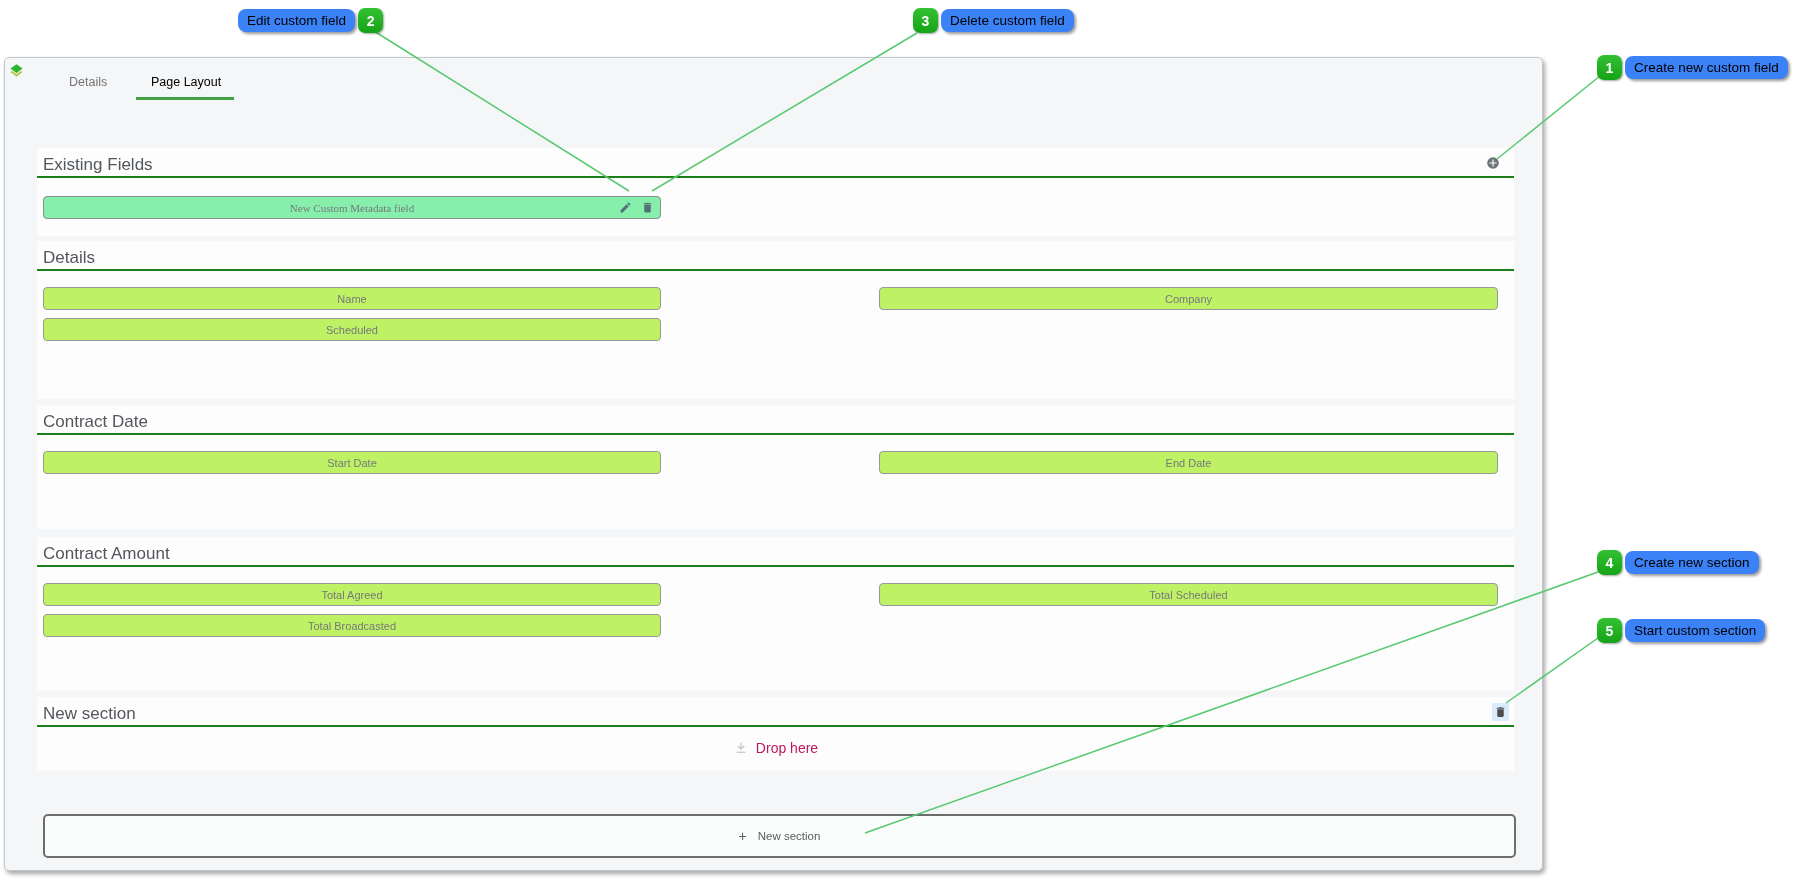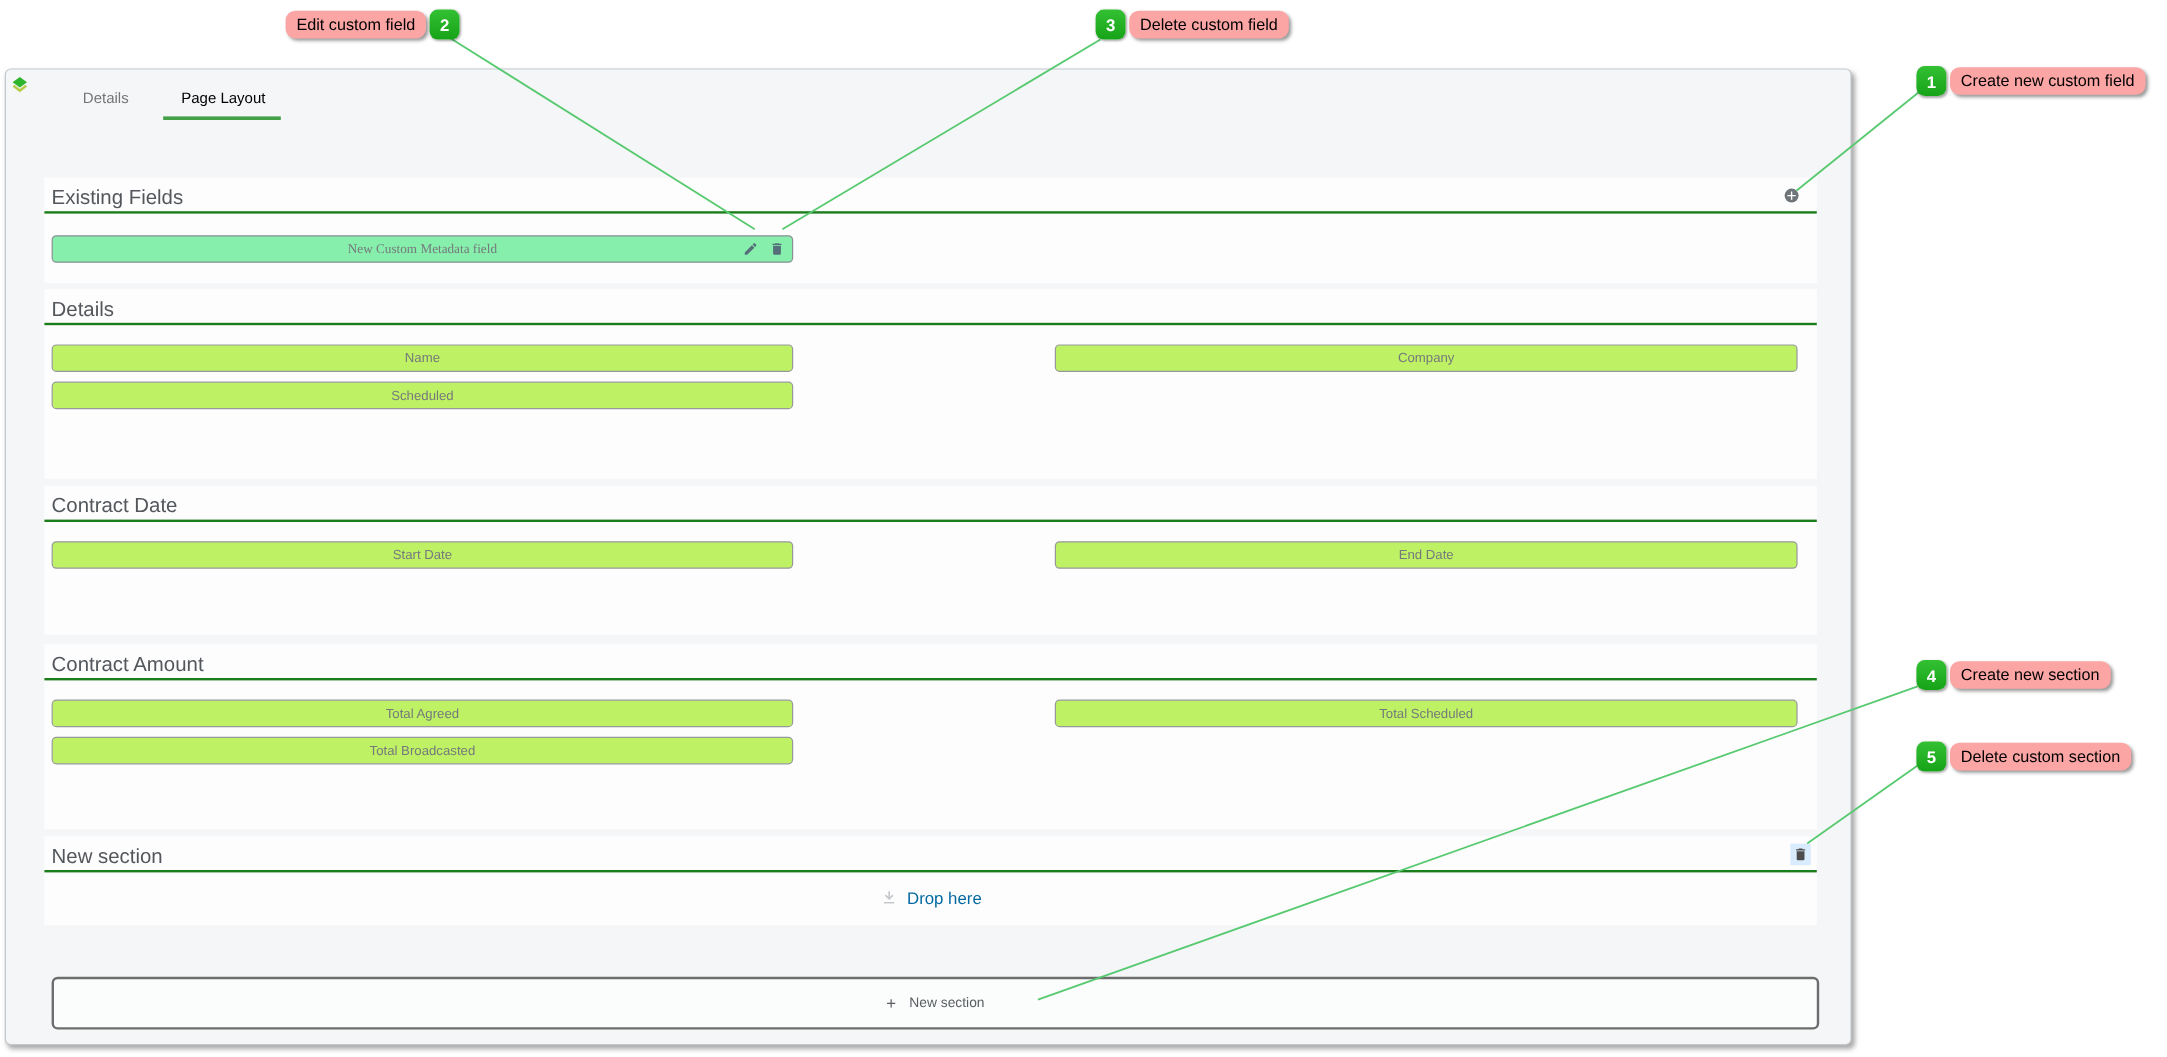--- a/index.html
+++ b/index.html
@@ -48,21 +48,21 @@
   .plus-btn{position:absolute;left:1449px;top:8px;width:14px;height:14px;cursor:pointer;}
   .sec-trash{
     position:absolute;left:1455px;top:6px;width:17px;height:18px;
     background:#d9ecfd;display:flex;align-items:center;justify-content:center;cursor:pointer;
   }
 
   
   .drop-zone{
     position:absolute;left:0;top:36px;width:100%;height:30px;
     display:flex;align-items:center;justify-content:center;gap:7px;
-    color:#0369a1;font-size:14px;
+    color:#be185d;font-size:14px;
   }
 
   
   .new-sec-btn{
     position:absolute;left:38px;top:756px;width:1469px;height:40px;
     background:#fbfcfc;border:2px solid #6d6d6d;border-radius:5px;
     display:flex;align-items:center;justify-content:center;gap:11px;
     cursor:pointer;
   }
   .new-sec-btn .plus{font-size:14px;color:#5a5e62;}
@@ -71,21 +71,21 @@
   
   .callout{position:absolute;display:flex;align-items:flex-start;gap:3px;z-index:10;}
   .badge{
     width:25px;height:25px;flex:0 0 25px;
     background:linear-gradient(180deg,#33c033 0%,#17a317 100%);
     border-radius:7px;color:#fff;font-weight:bold;font-size:14px;
     display:flex;align-items:center;justify-content:center;
     box-shadow:1px 1px 2px rgba(0,0,0,.35);
   }
   .tag{
-    height:23px;margin-top:1px;background:#fca5a5;border-radius:8px;
+    height:23px;margin-top:1px;background:#3b82f6;border-radius:8px;
     padding:0 9px;display:flex;align-items:center;
     font-size:13.5px;color:#000;white-space:nowrap;
     box-shadow:2px 2px 3px rgba(0,0,0,.4);
   }
 
   #lines{position:absolute;left:0;top:0;width:1806px;height:881px;z-index:5;pointer-events:none;}
 </style>
 </head>
 <body>
 
@@ -198,14 +198,14 @@
   <span class="tag">Delete custom field</span>
 </div>
 
 <div class="callout" style="left:1597px;top:550px;">
   <span class="badge">4</span>
   <span class="tag">Create new section</span>
 </div>
 
 <div class="callout" style="left:1597px;top:618px;">
   <span class="badge">5</span>
-  <span class="tag">Delete custom section</span>
+  <span class="tag">Start custom section</span>
 </div>
 
 </body></html>

